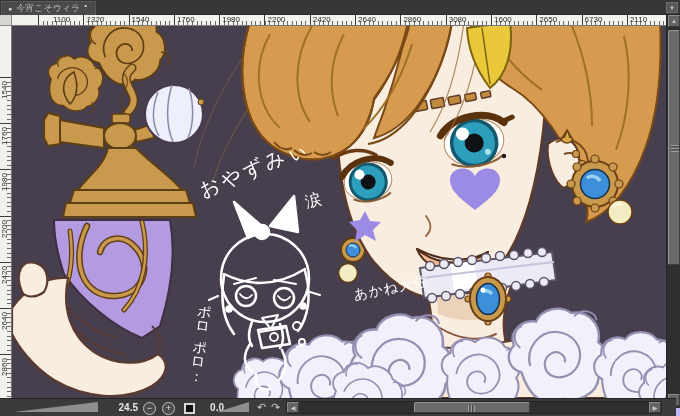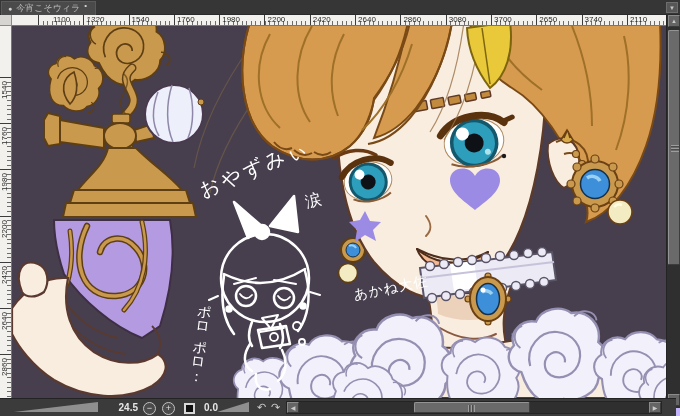--- a/index.html
+++ b/index.html
@@ -38,21 +38,21 @@
   .vsb .btn.down{top:379px;}
   .vsb .thumb{position:absolute;left:1px;top:15px;width:12px;height:235px;background:#6a6a6a;border:1px solid #949494;border-bottom-color:#3d3d3d;border-right-color:#3d3d3d;border-radius:2px;}
   .vsb .grip-h{position:absolute;left:2px;top:114px;width:8px;height:7px;background:repeating-linear-gradient(to bottom,#9d9d9d 0 1px,#4c4c4c 1px 2px,transparent 2px 3px);}
   
   .statusbar{position:absolute;left:0;top:398px;width:676px;height:18px;background:#3b3b3b;border-top:1px solid #232323;}
   .wedge{position:absolute;bottom:4px;height:10px;background:#8f8f8f;clip-path:polygon(0 100%,100% 0,100% 100%);}
   .wedge.w1{left:14px;width:84px;}
   .wedge.w2{left:217px;width:32px;}
   .sb-val{position:absolute;top:3px;font-size:10px;font-weight:bold;color:#e6e6e6;}
   .zoomval{left:98px;width:40px;text-align:right;}
-  .rotval{left:198px;width:26px;text-align:center;}
+  .rotval{left:198px;width:26px;text-align:right;}
   .cbtn{position:absolute;top:3px;width:13px;height:13px;border:1px solid #c2c2c2;border-radius:50%;background:#4b4b4b;color:#e0e0e0;font-size:9px;line-height:11px;text-align:center;}
   .zo{left:143px;} .zi{left:162px;}
   .sqbtn{position:absolute;left:184px;top:4px;width:11px;height:11px;border:2px solid #d8d8d8;background:#101010;}
   .abtn{position:absolute;top:2px;font-size:11px;color:#cccccc;}
   .ccw{left:257px;} .cw{left:271px;}
   .sun{position:absolute;left:287px;top:3px;font-size:10px;color:#9a9a9a;}
   .hsb{position:absolute;left:286px;top:2px;width:376px;height:13px;background:#2f2f2f;border:1px solid #242424;}
   .hsb .btn{position:absolute;top:0px;width:12px;height:11px;background:#656565;border:1px solid #8b8b8b;border-bottom-color:#3a3a3a;border-right-color:#3a3a3a;color:#c9c9c9;font-size:6px;text-align:center;line-height:10px;}
   .hsb .btn.left{left:0;} .hsb .btn.right{left:362px;}
   .hsb .thumb{position:absolute;left:127px;top:0px;width:116px;height:11px;background:#6a6a6a;border:1px solid #949494;border-bottom-color:#3d3d3d;border-right-color:#3d3d3d;border-radius:2px;}
@@ -77,23 +77,23 @@
       <span class="rl" style="left: 41px;">1100</span>
       <span class="rl" style="left: 74.3px; font-style: italic;">1320</span>
       <span class="rl" style="left: 119.6px;">1540</span>
       <span class="rl" style="left: 164.9px;">1760</span>
       <span class="rl" style="left: 210.2px;">1980</span>
       <span class="rl" style="left: 255.5px;">2200</span>
       <span class="rl" style="left: 300.8px;">2420</span>
       <span class="rl" style="left: 346.1px;">2640</span>
       <span class="rl" style="left: 391.4px;">2860</span>
       <span class="rl" style="left: 436.7px;">3080</span>
-      <span class="rl" style="left: 482px;">3700</span>
+      <span class="rl" style="left: 482px;">1600</span>
       <span class="rl" style="left: 527.3px;">2650</span>
-      <span class="rl" style="left: 572.6px;">3740</span>
+      <span class="rl" style="left: 572.6px;">6730</span>
       <span class="rl" style="left: 617.9px;">2110</span>
     </div>
   <div class="ruler-left" id="rulerLeft">
       <span class="rl" style="top: 59px;">1540</span>
       <span class="rl" style="top: 105.2px;">1760</span>
       <span class="rl" style="top: 151.4px;">1980</span>
       <span class="rl" style="top: 197.6px;">2200</span>
       <span class="rl" style="top: 243.8px;">2420</span>
       <span class="rl" style="top: 290px;">2640</span>
       <span class="rl" style="top: 336.2px;">2860</span>

